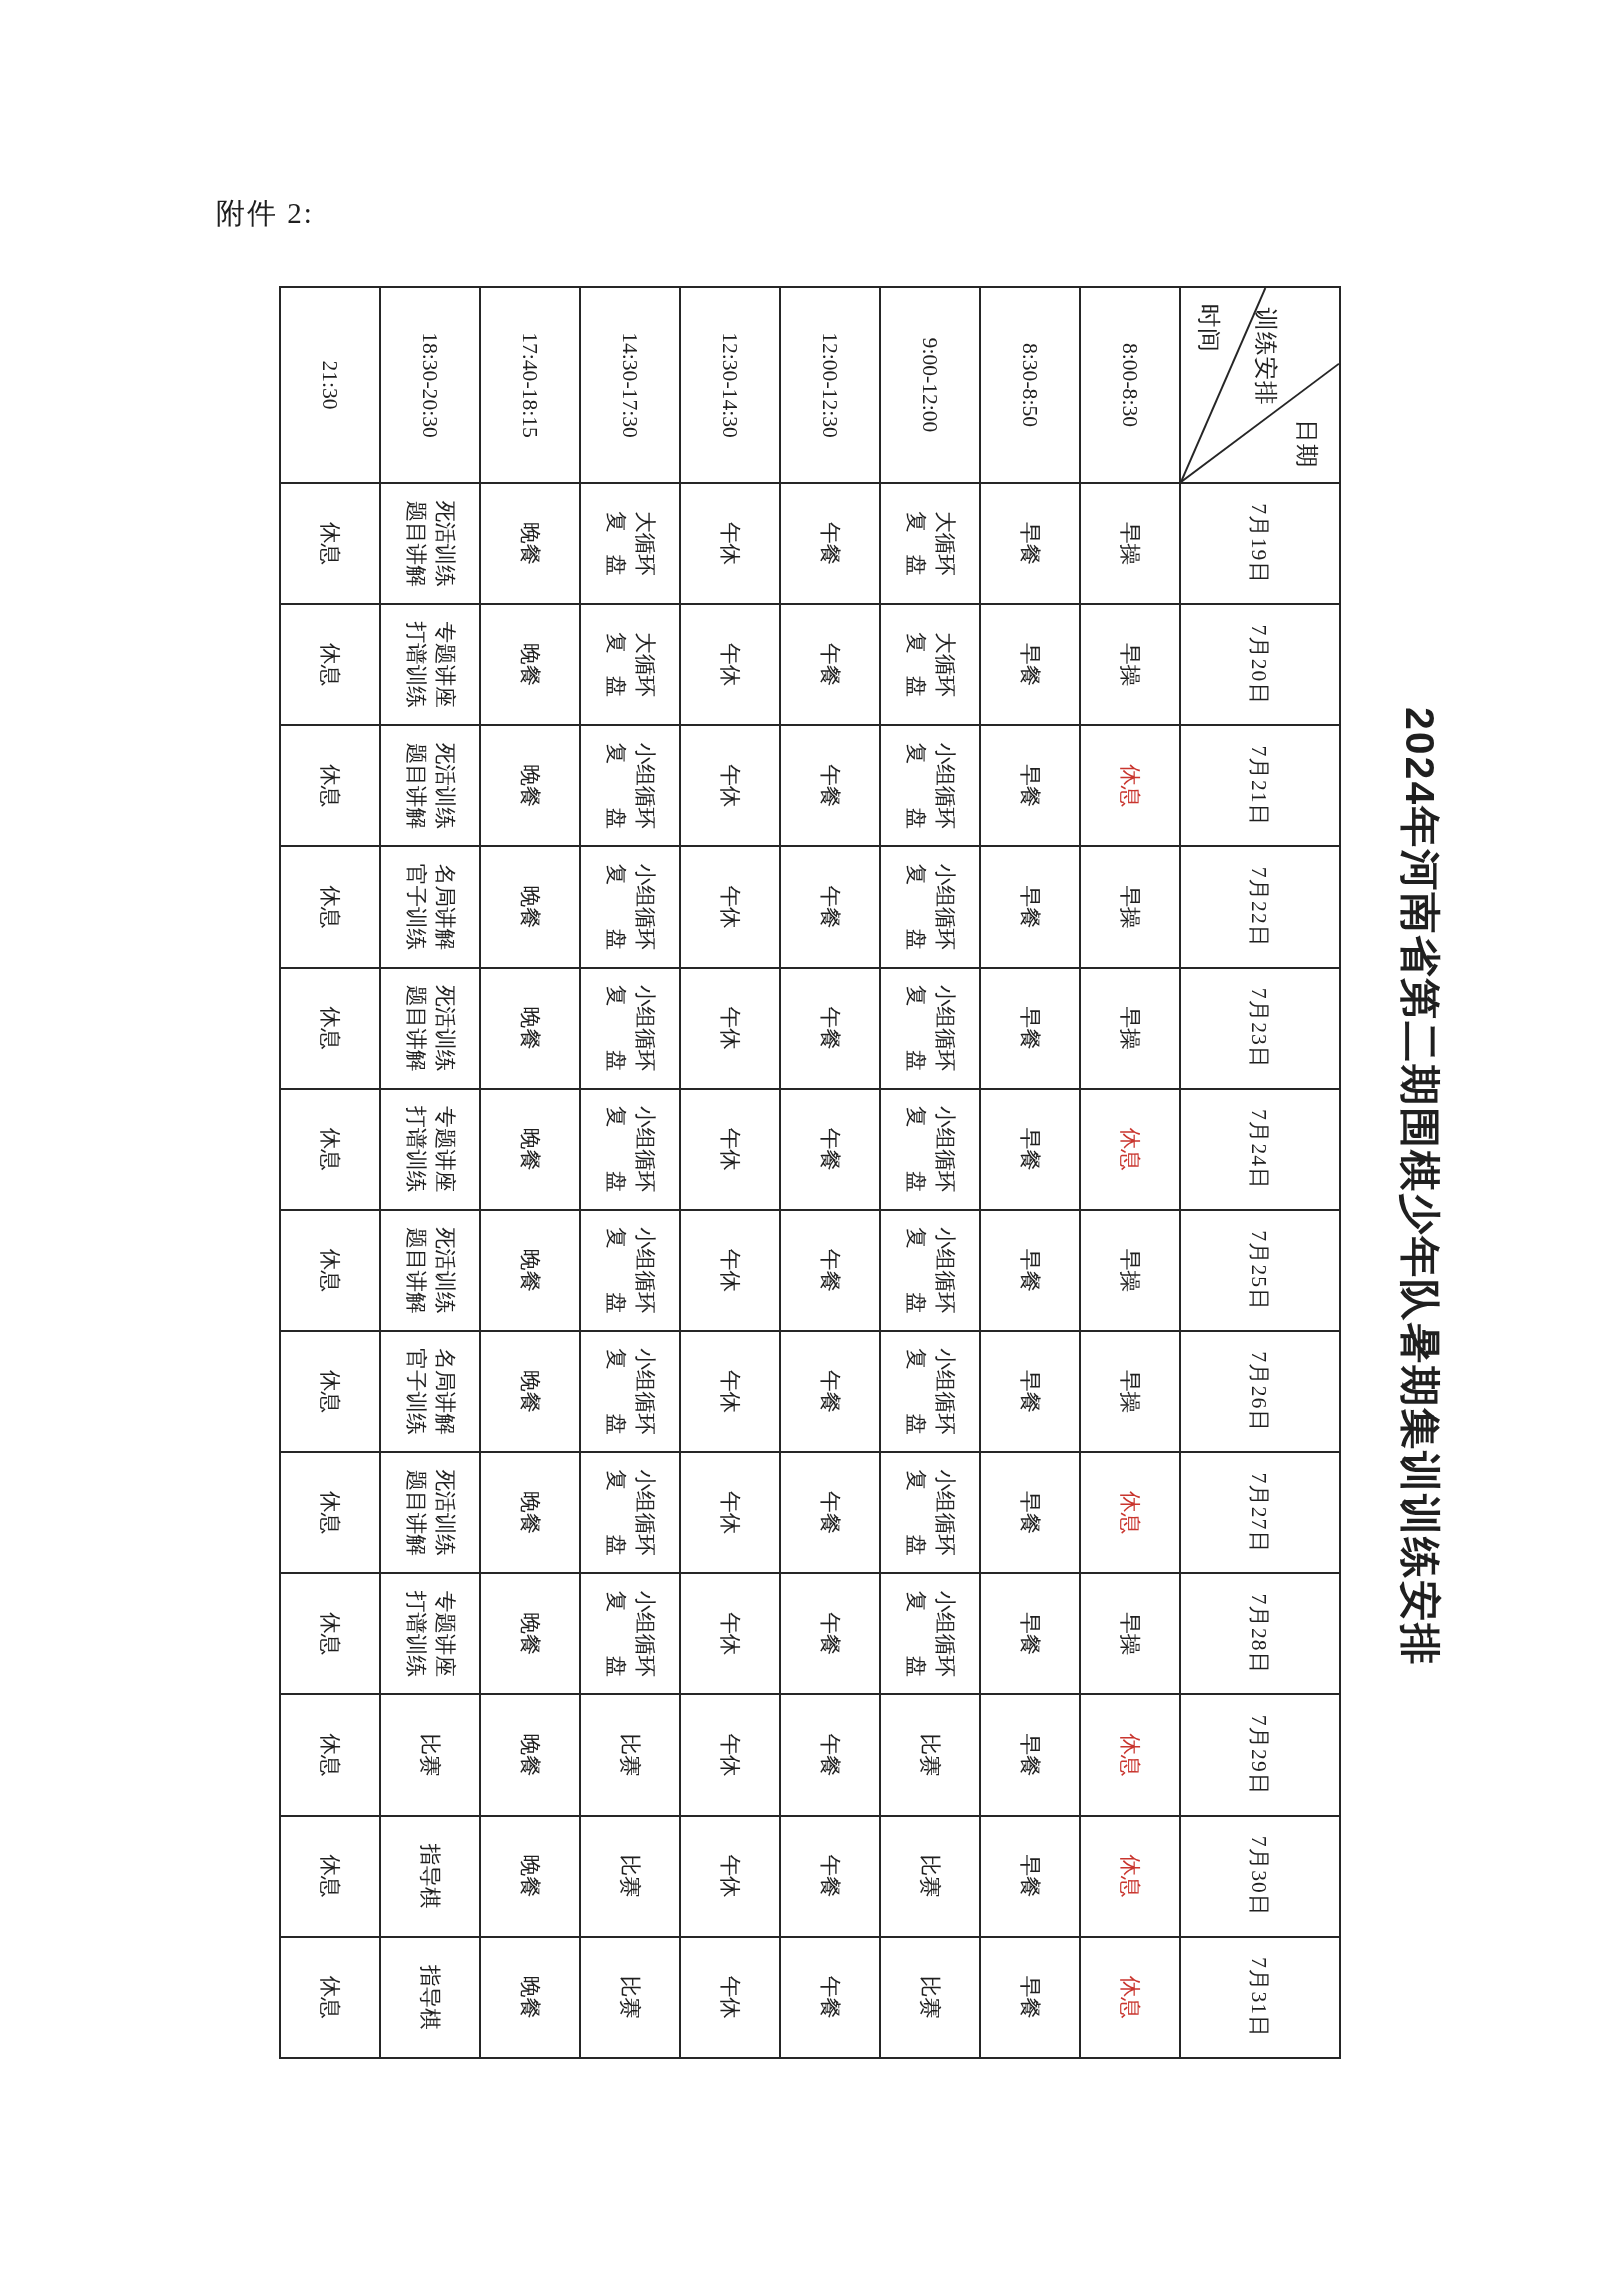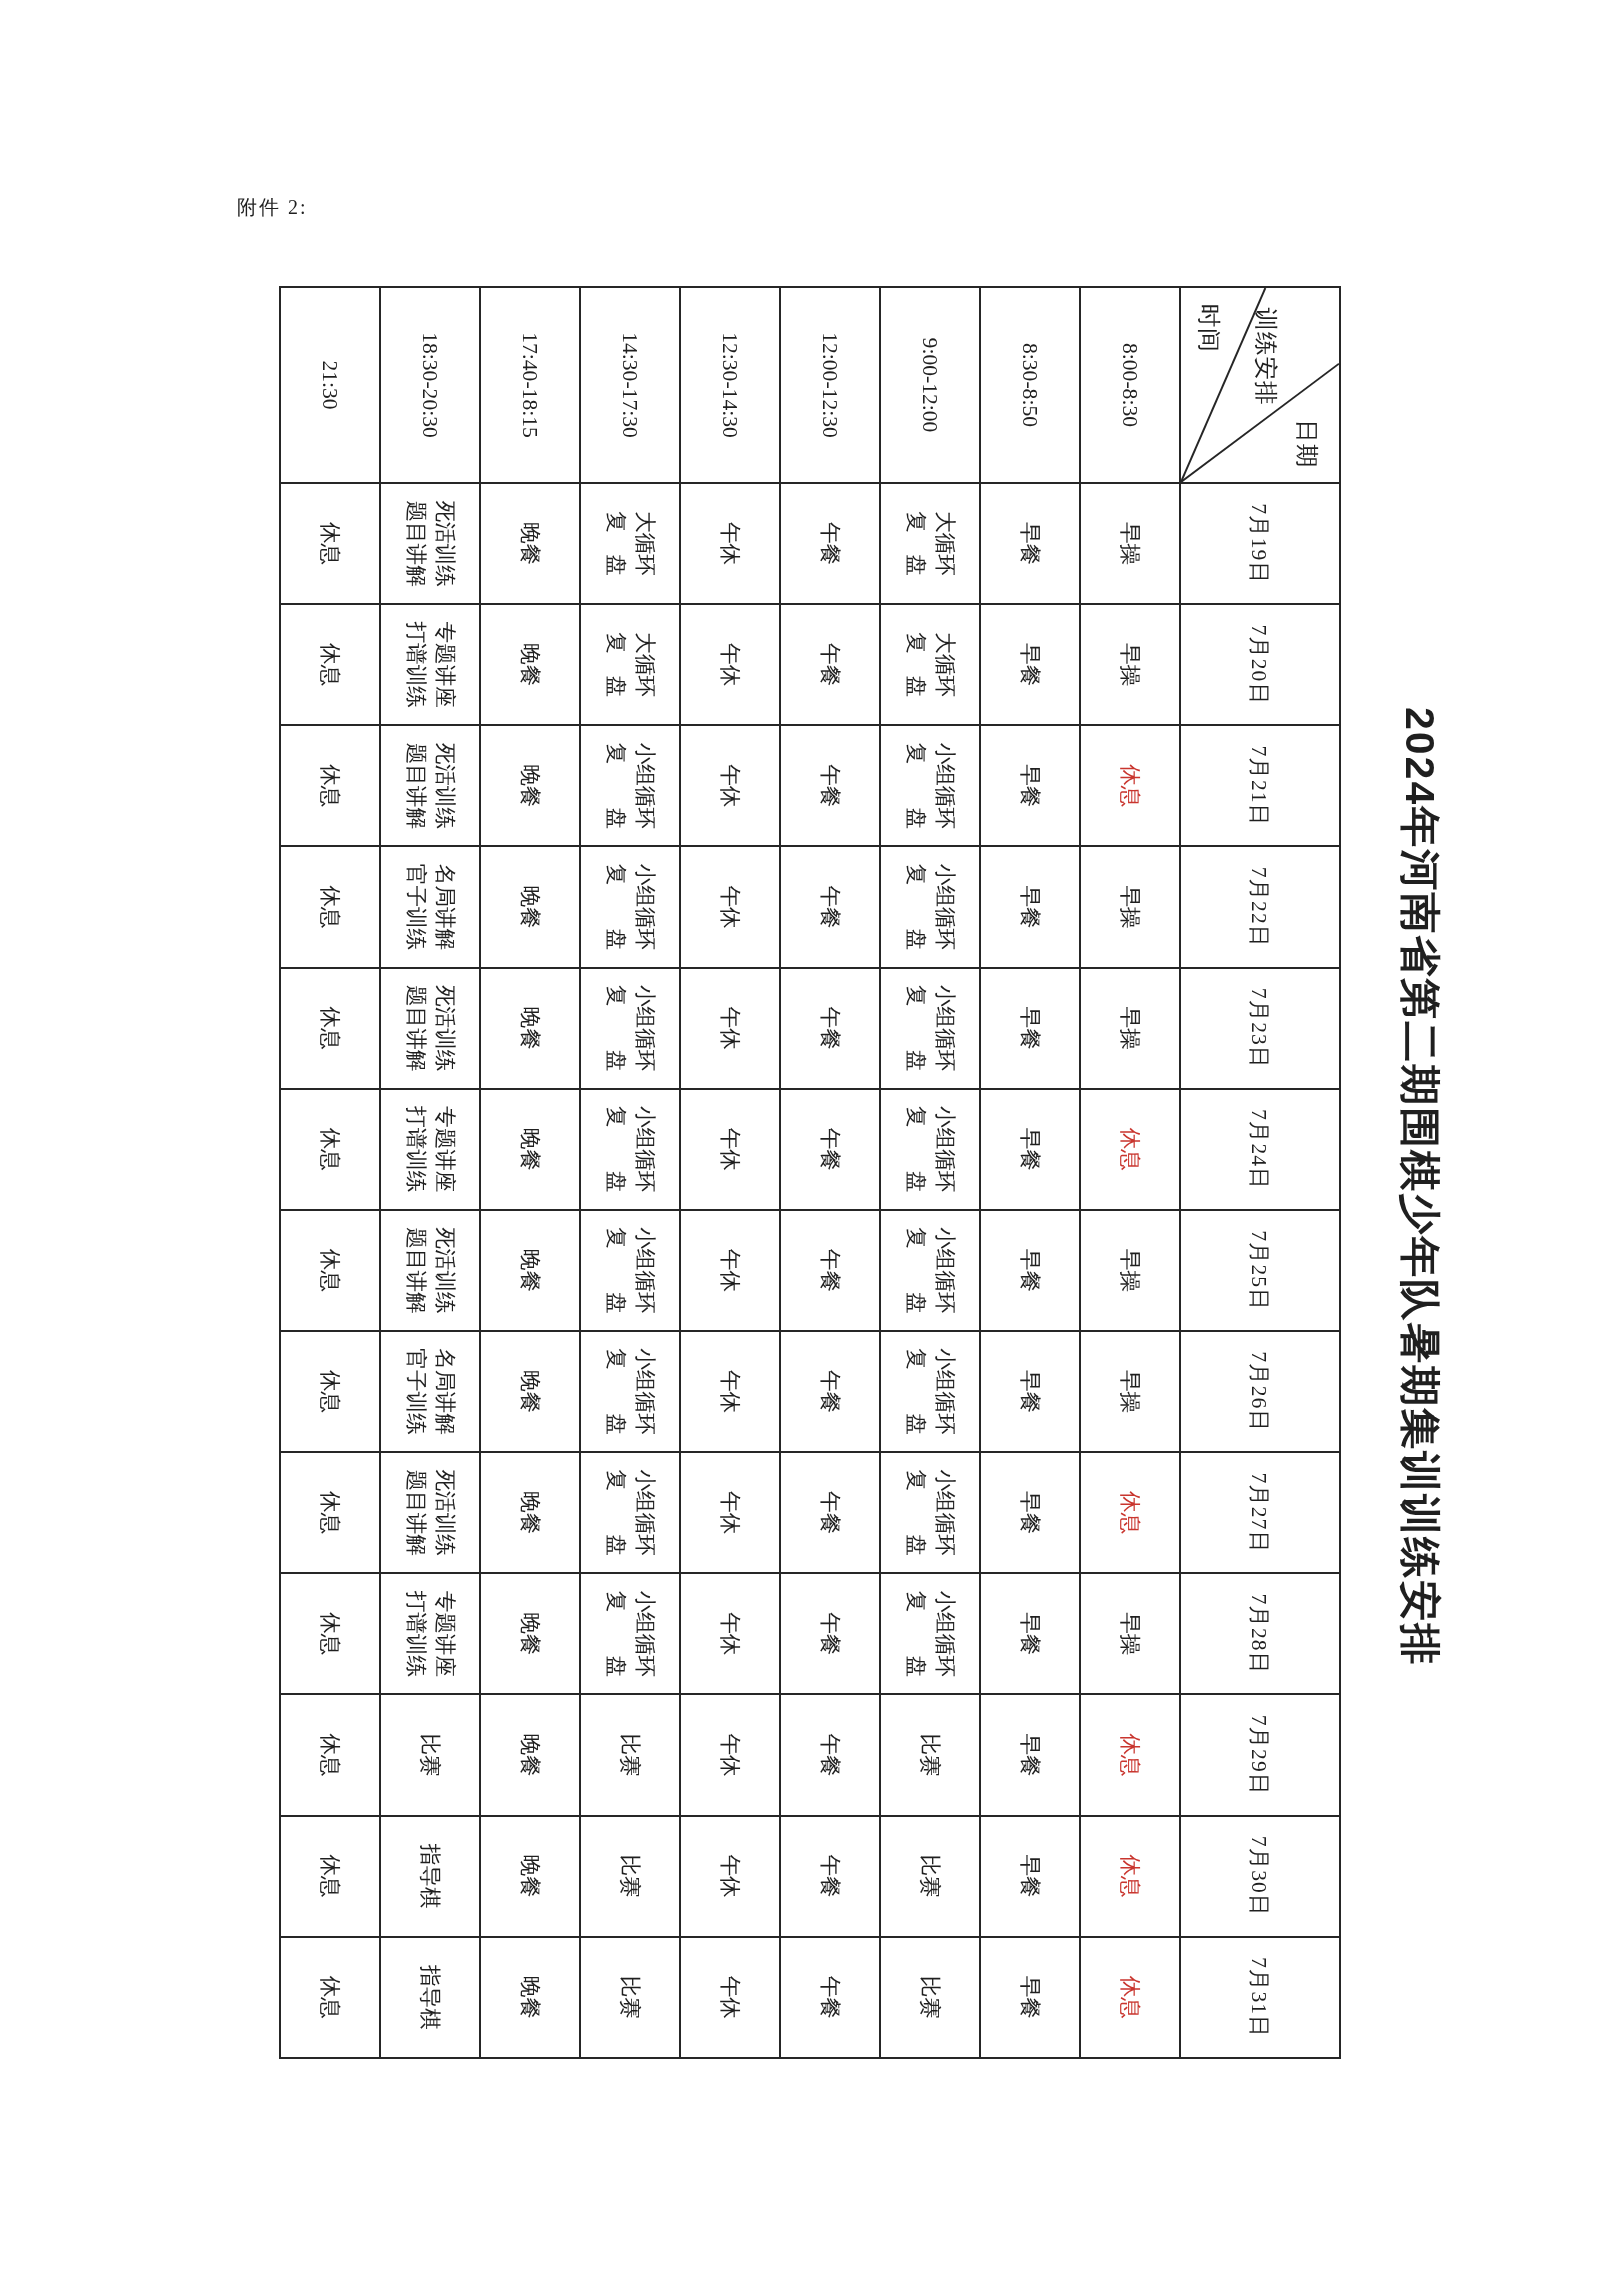--- a/index.html
+++ b/index.html
@@ -5,22 +5,22 @@
   html,body{margin:0;padding:0;background:#888;}
   .page{
     position:relative;
     width:1621px;height:2293px;
     background:#ffffff;
     overflow:hidden;
     font-family:"Liberation Serif","DejaVu Serif",serif;
     color:#1f1f1f;
   }
   .attachment{
-    position:absolute;left:237px;top:194px;
-    font-size:20px;letter-spacing:2px;
+    position:absolute;left:216px;top:194px;
+    font-size:29px;letter-spacing:2px;
   }
   
   .rot-wrap{
     position:absolute;left:1451px;top:286px;
     width:1774px;height:1173px;
     transform:rotate(90deg);
     transform-origin:0 0;
   }
   .doc-title{
     height:63px;line-height:63px;

